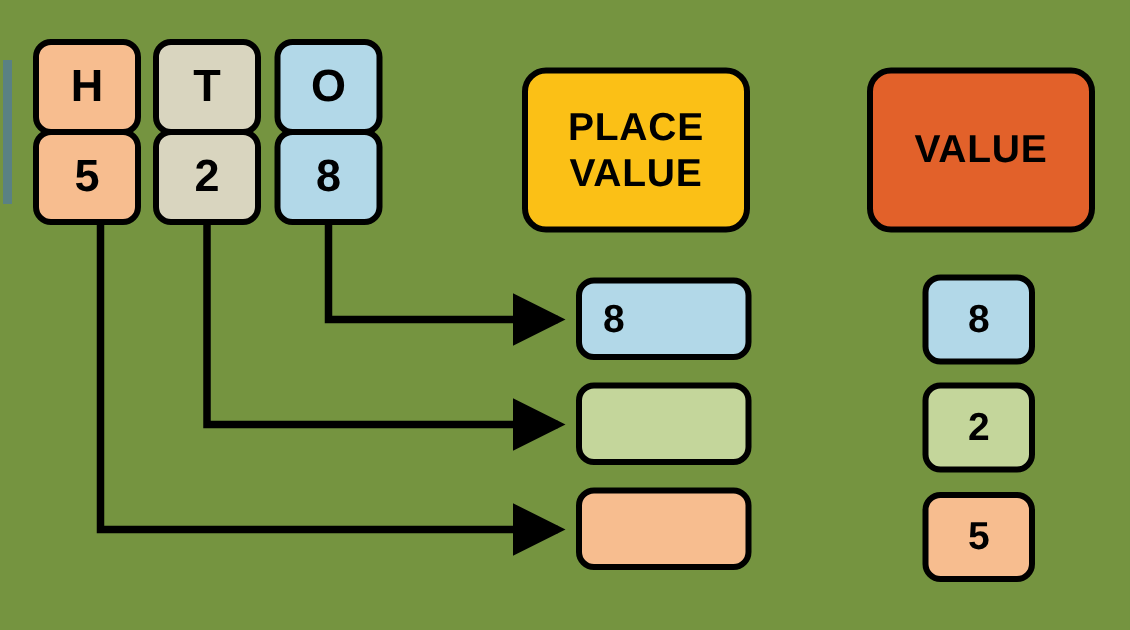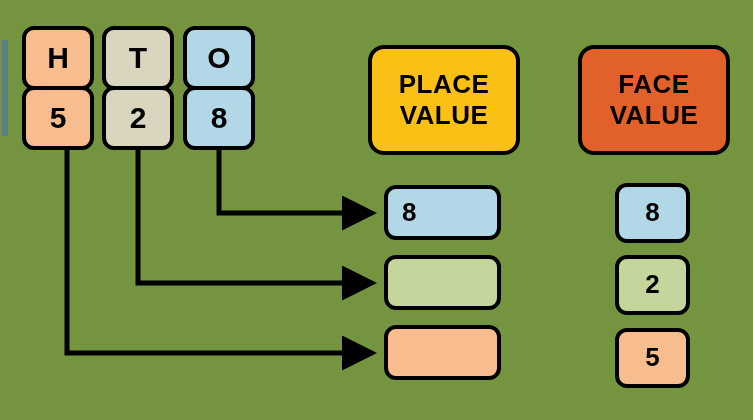--- a/index.html
+++ b/index.html
@@ -109,26 +109,25 @@
   <div class="card col-digit fill-peach" style="left:22px; top:86px;">
     <span>5</span>
   </div>
   <div class="card col-digit fill-sand" style="left:102px; top:86px;">
     <span>2</span>
   </div>
   <div class="card col-digit fill-blue" style="left:183px; top:86px;">
     <span>8</span>
   </div>
 
-  <div class="card banner fill-amber" style="left:368px; top:45px;">
+  <div class="card banner fill-amber" style="left:348px; top:45px;">
     <span>PLACE</span>
     <span>VALUE</span>
   </div>
   <div class="card banner fill-orange" style="left:578px; top:45px;">
-    <span>FACE</span>
     <span>VALUE</span>
   </div>
 
   <div class="card place-box fill-blue" style="left:384px; top:185px;">
     <span>8</span>
   </div>
   <div class="card place-box fill-sage" style="left:384px; top:255px;">
     <span></span>
   </div>
   <div class="card place-box fill-peach" style="left:384px; top:325px;">

